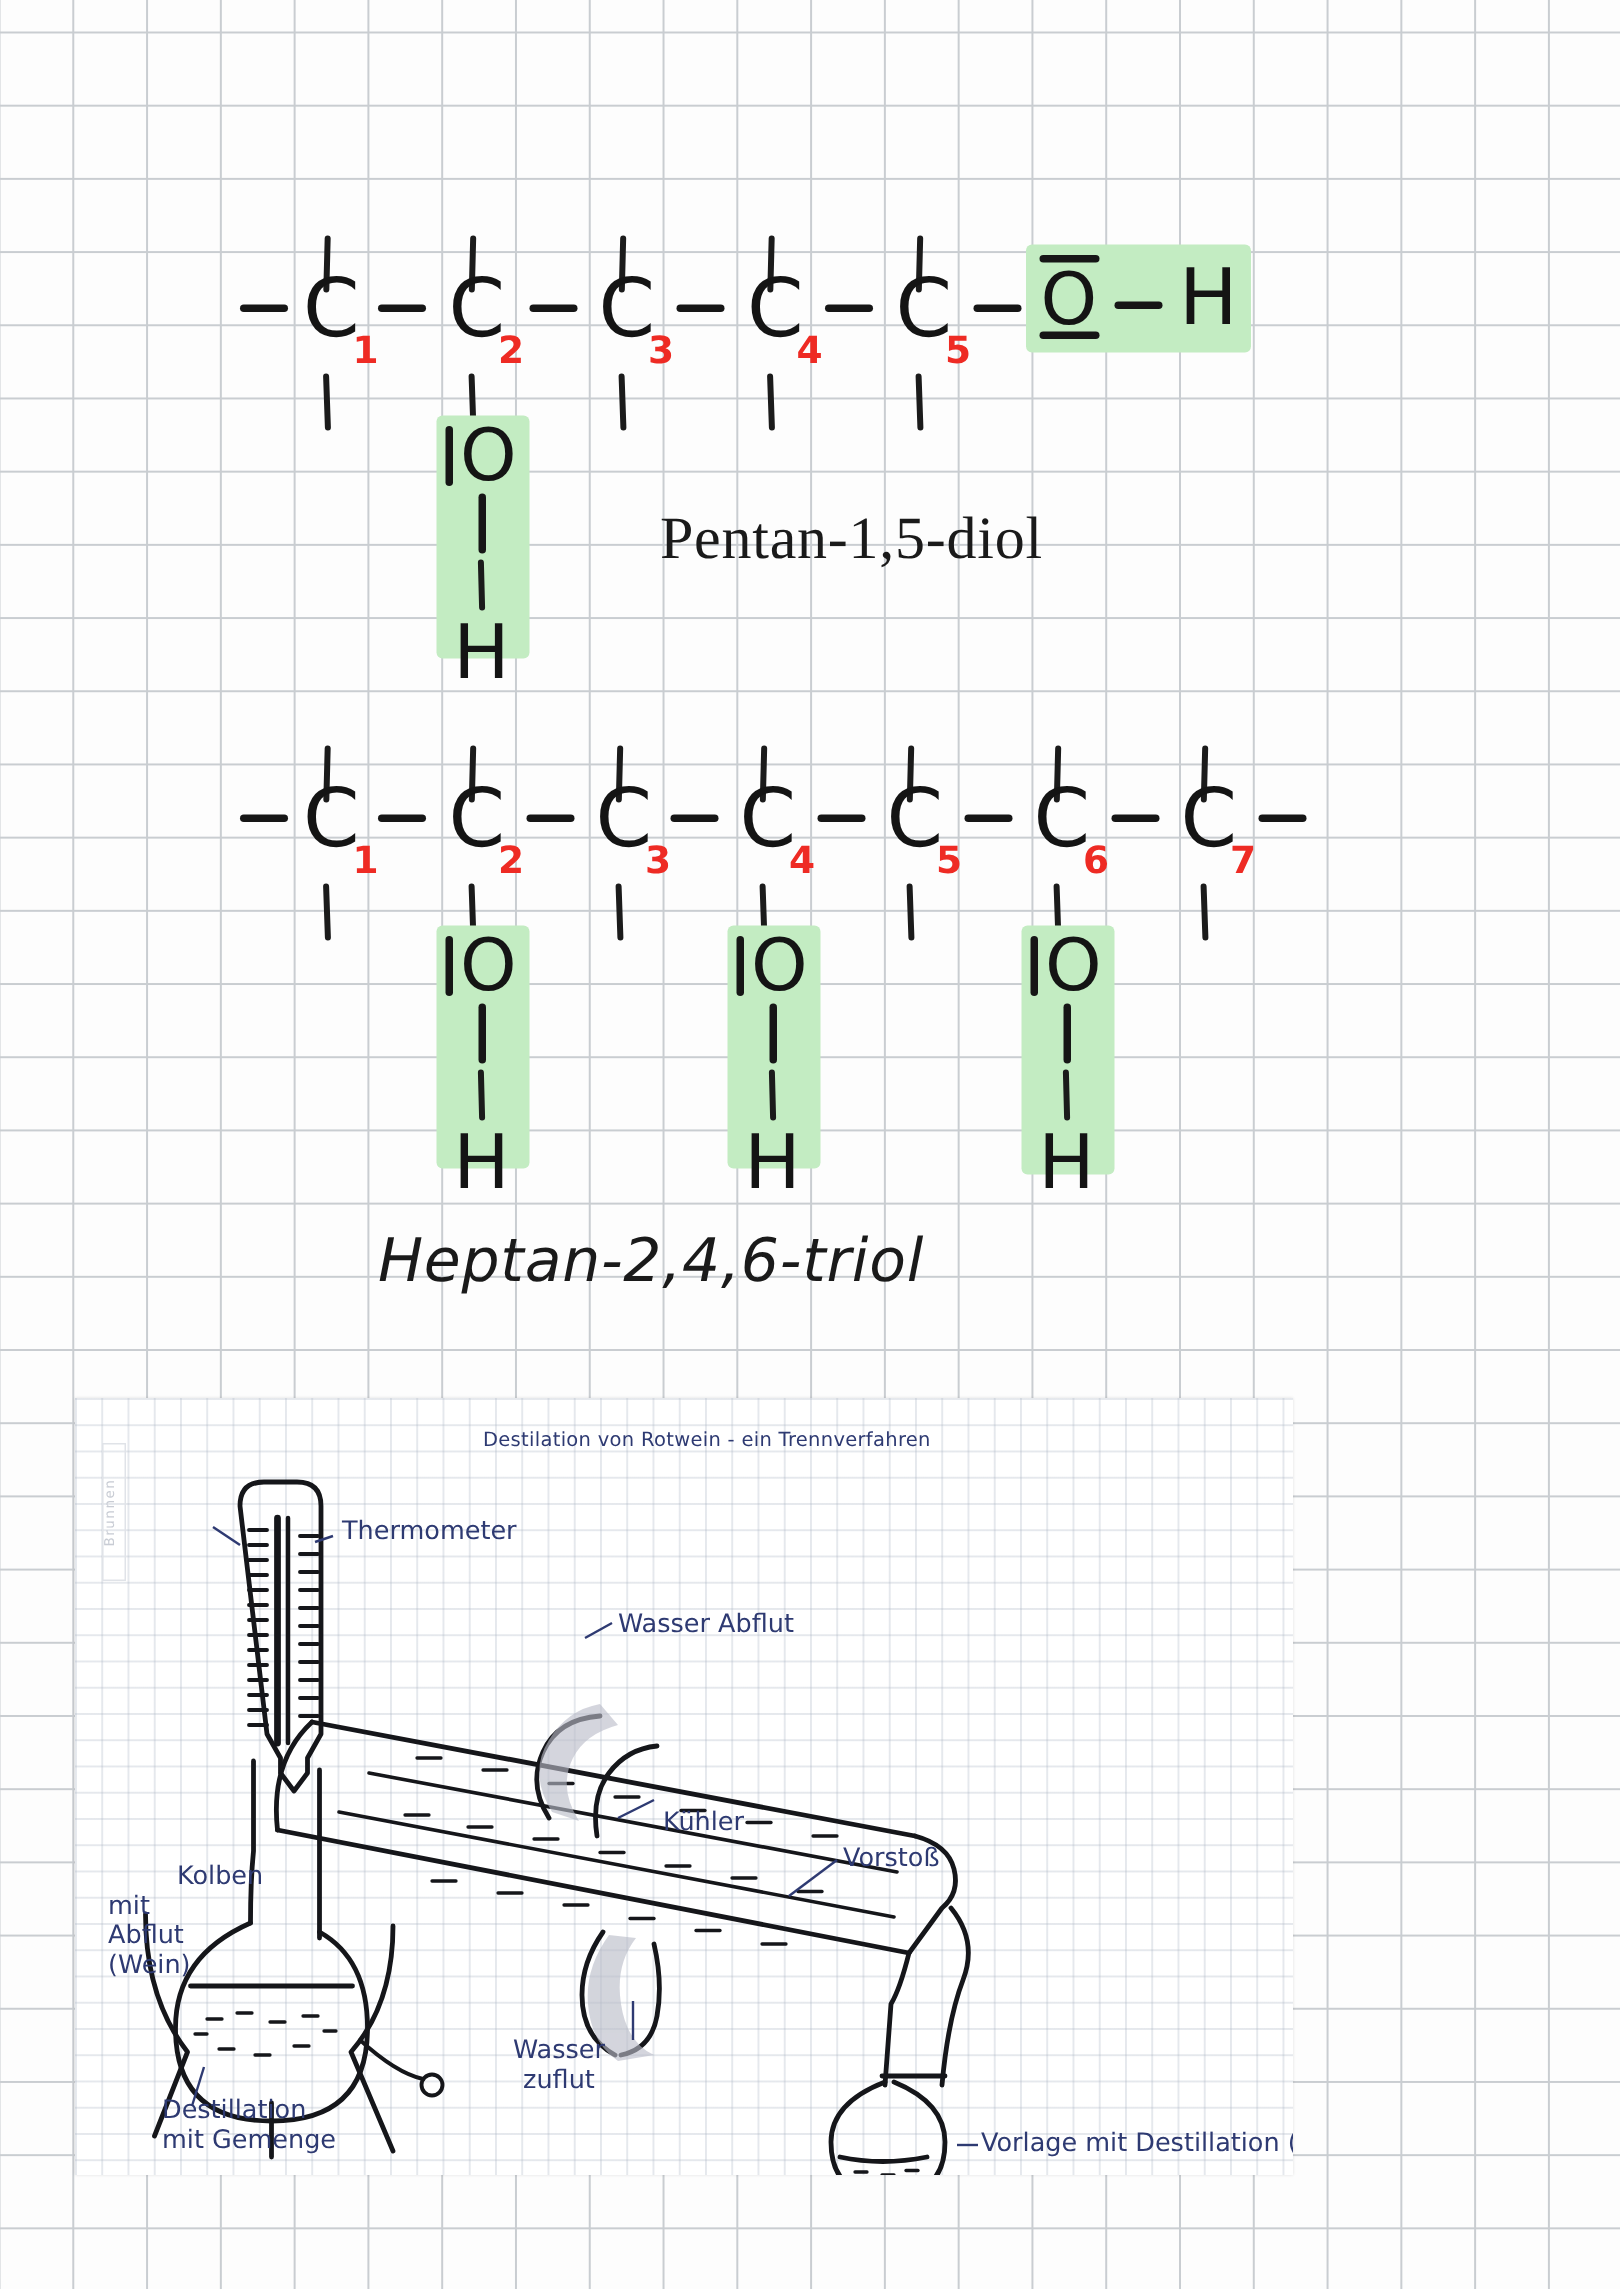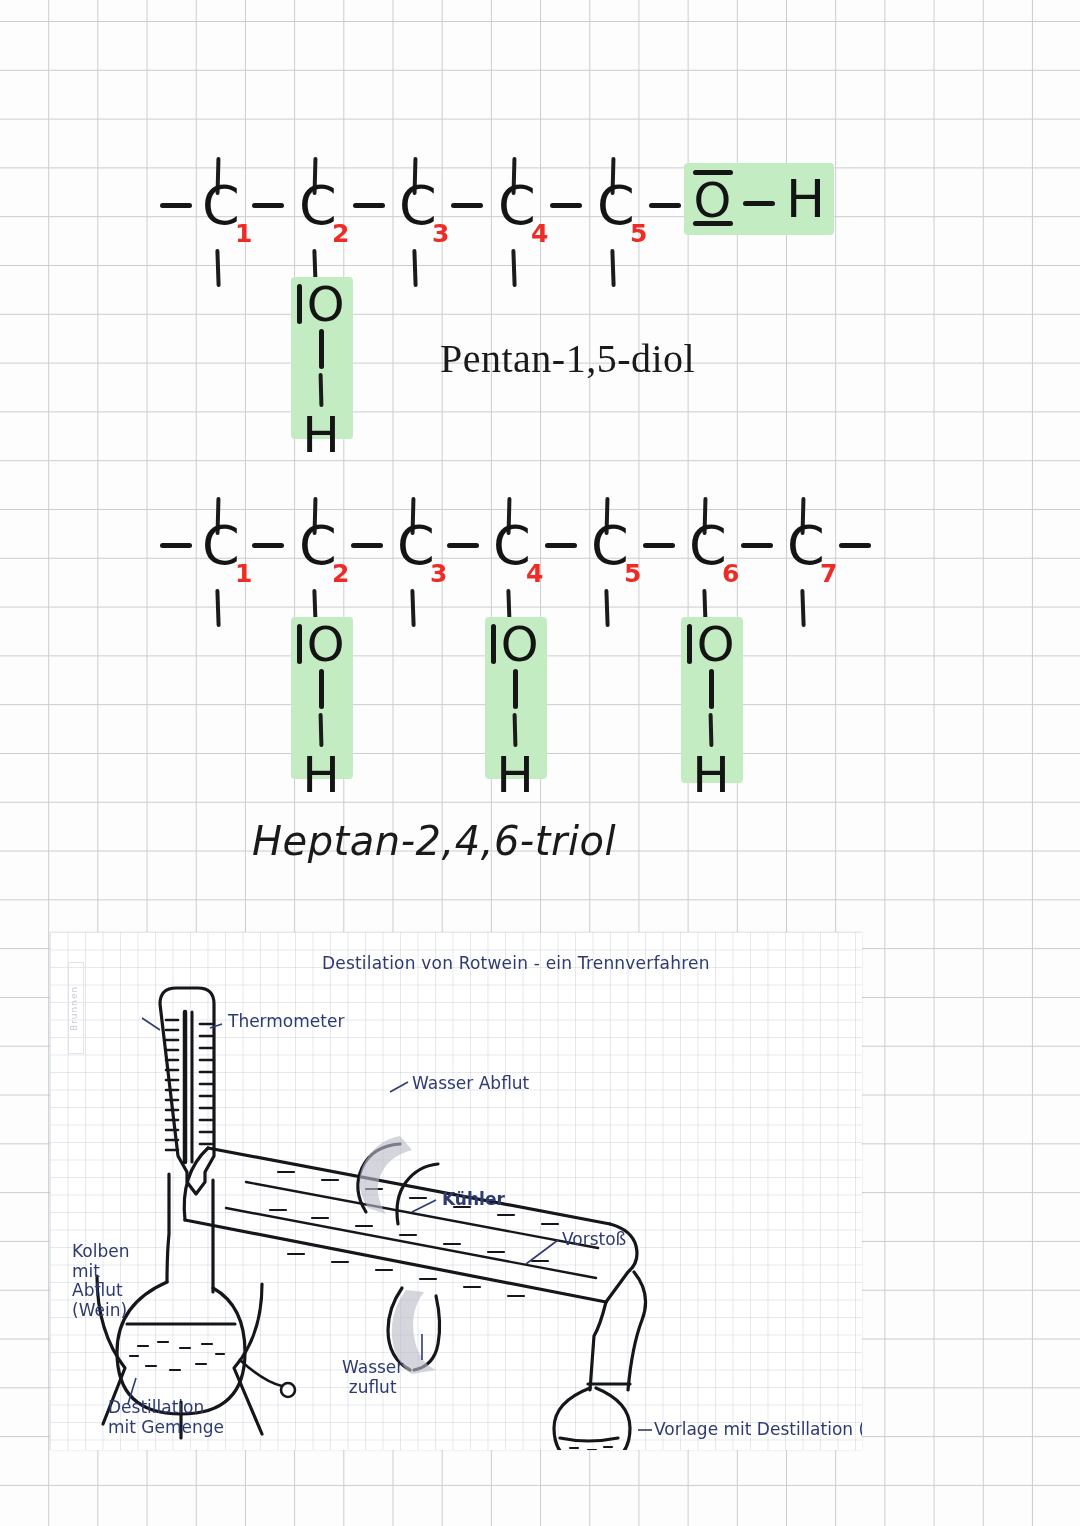--- a/index.html
+++ b/index.html
@@ -125,21 +125,21 @@
     box-shadow: 0 0 2px rgba(0,0,0,0.12);
   }
   .hw {
     position: absolute;
     font-family: "DejaVu Sans", sans-serif;
     color: #2e3a72;
     font-size: 17px;
     white-space: pre;
     line-height: 1.15;
   }
-  #photo-title { font-size: 17px; letter-spacing: 0.2px; }
+  #photo-title { font-size: 13px; letter-spacing: 0.2px; }
   #watermark {
     position: absolute;
     left: 18px;
     top: 30px;
     width: 14px;
     height: 90px;
     color: #c8ccd4;
     font-size: 9px;
     writing-mode: vertical-rl;
     transform: rotate(180deg);
@@ -446,25 +446,25 @@
         <path d="M508 308 l-32 24"></path>
         <path d="M92 86 l18 12"></path>
         <path d="M86 446 l-8 26"></path>
         <path d="M372 402 l0 26"></path>
         <path d="M588 498 h14"></path>
       </g>
     </svg>
 
     <div class="hw" style="left:178px; top:80px;">Thermometer</div>
     <div class="hw" style="left:362px; top:142px;">Wasser Abflut</div>
-    <div class="hw" style="left:392px; top:258px;font-weight:bold;">Kühler</div>
+    <div class="hw" style="left:392px; top:274px;">Kühler</div>
     <div class="hw" style="left:512px; top:298px;">Vorstoß</div>
 
     <div style="position:absolute; left:22px; top:310px;">
-      <div class="hw" style="position:relative;">Kolben</div>
+      <div class="hw" style="position:relative;margin-left:46px;">Kolben</div>
       <div class="hw" style="position:relative;">mit</div>
       <div class="hw" style="position:relative;">Abflut</div>
       <div class="hw" style="position:relative;">(Wein)</div>
     </div>
 
     <div style="position:absolute; left:58px; top:466px;">
       <div class="hw" style="position:relative;">Destillation</div>
       <div class="hw" style="position:relative;">mit Gemenge</div>
     </div>
 

